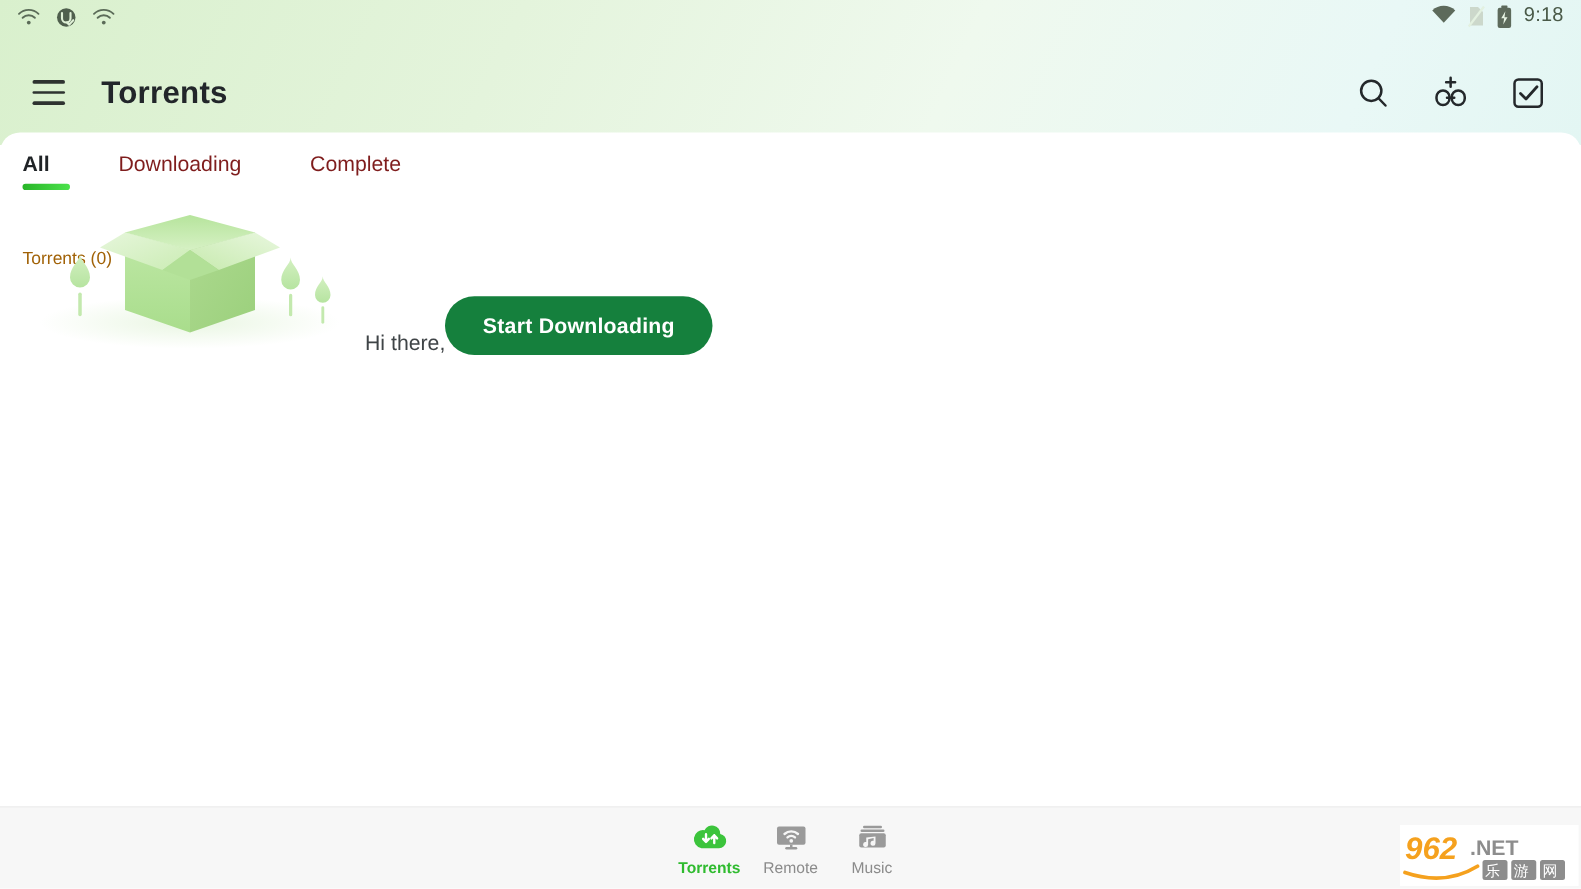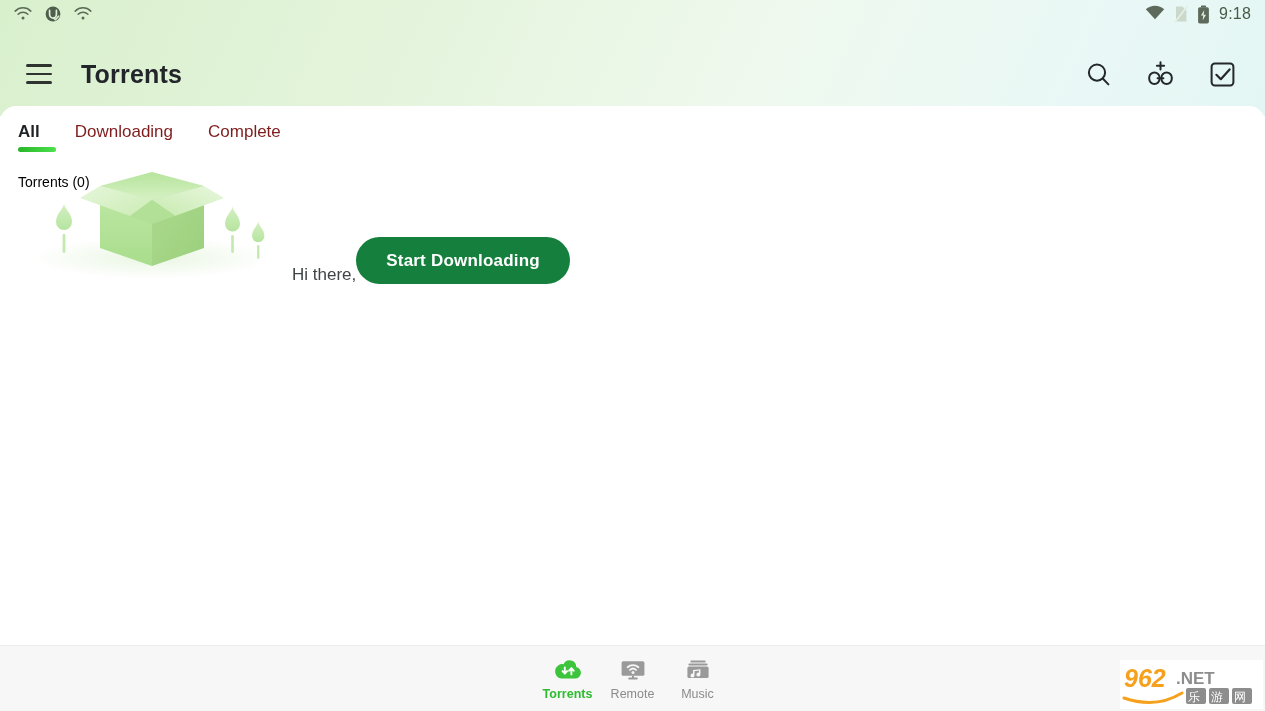--- a/index.html
+++ b/index.html
@@ -56,34 +56,34 @@
   
   .sheet {
     position: absolute; left: 0; top: 106px;
     width: 1265px; height: 539px;
     background: #ffffff;
     border-radius: 16px 16px 0 0;
   }
 
   .tabs {
     position: absolute; left: 18px; top: 16px;
-    display: flex; align-items: flex-start; gap: 35px;
+    display: flex; align-items: flex-start; gap: 55px;
   }
   .tab { position: relative; padding-bottom: 10px; cursor: pointer; }
   .tab-label { font-size: 17px; color: #7f1d1d; }
   .tab.active .tab-label { color: #1f2326; font-weight: bold; }
   .tab-underline {
     position: absolute; left: 0; bottom: 0;
     width: 38px; height: 5px; border-radius: 3px;
     background: linear-gradient(90deg, #28b528 0%, #4ce24c 100%);
   }
 
   .count-label {
-    position: absolute; left: 18px; top: 68px;
-    font-size: 14px; color: #000000;
+    position: absolute; left: 18px; top: 92px;
+    font-size: 14px; color: #a16207;
   }
 
   
   .empty {
     position: absolute; left: 12px; top: 48px;
     width: 1265px;
     display: flex; flex-direction: row; align-items: flex-end;
   }
   .empty-art { width: 280px; height: 130px; }
   .empty-text {

